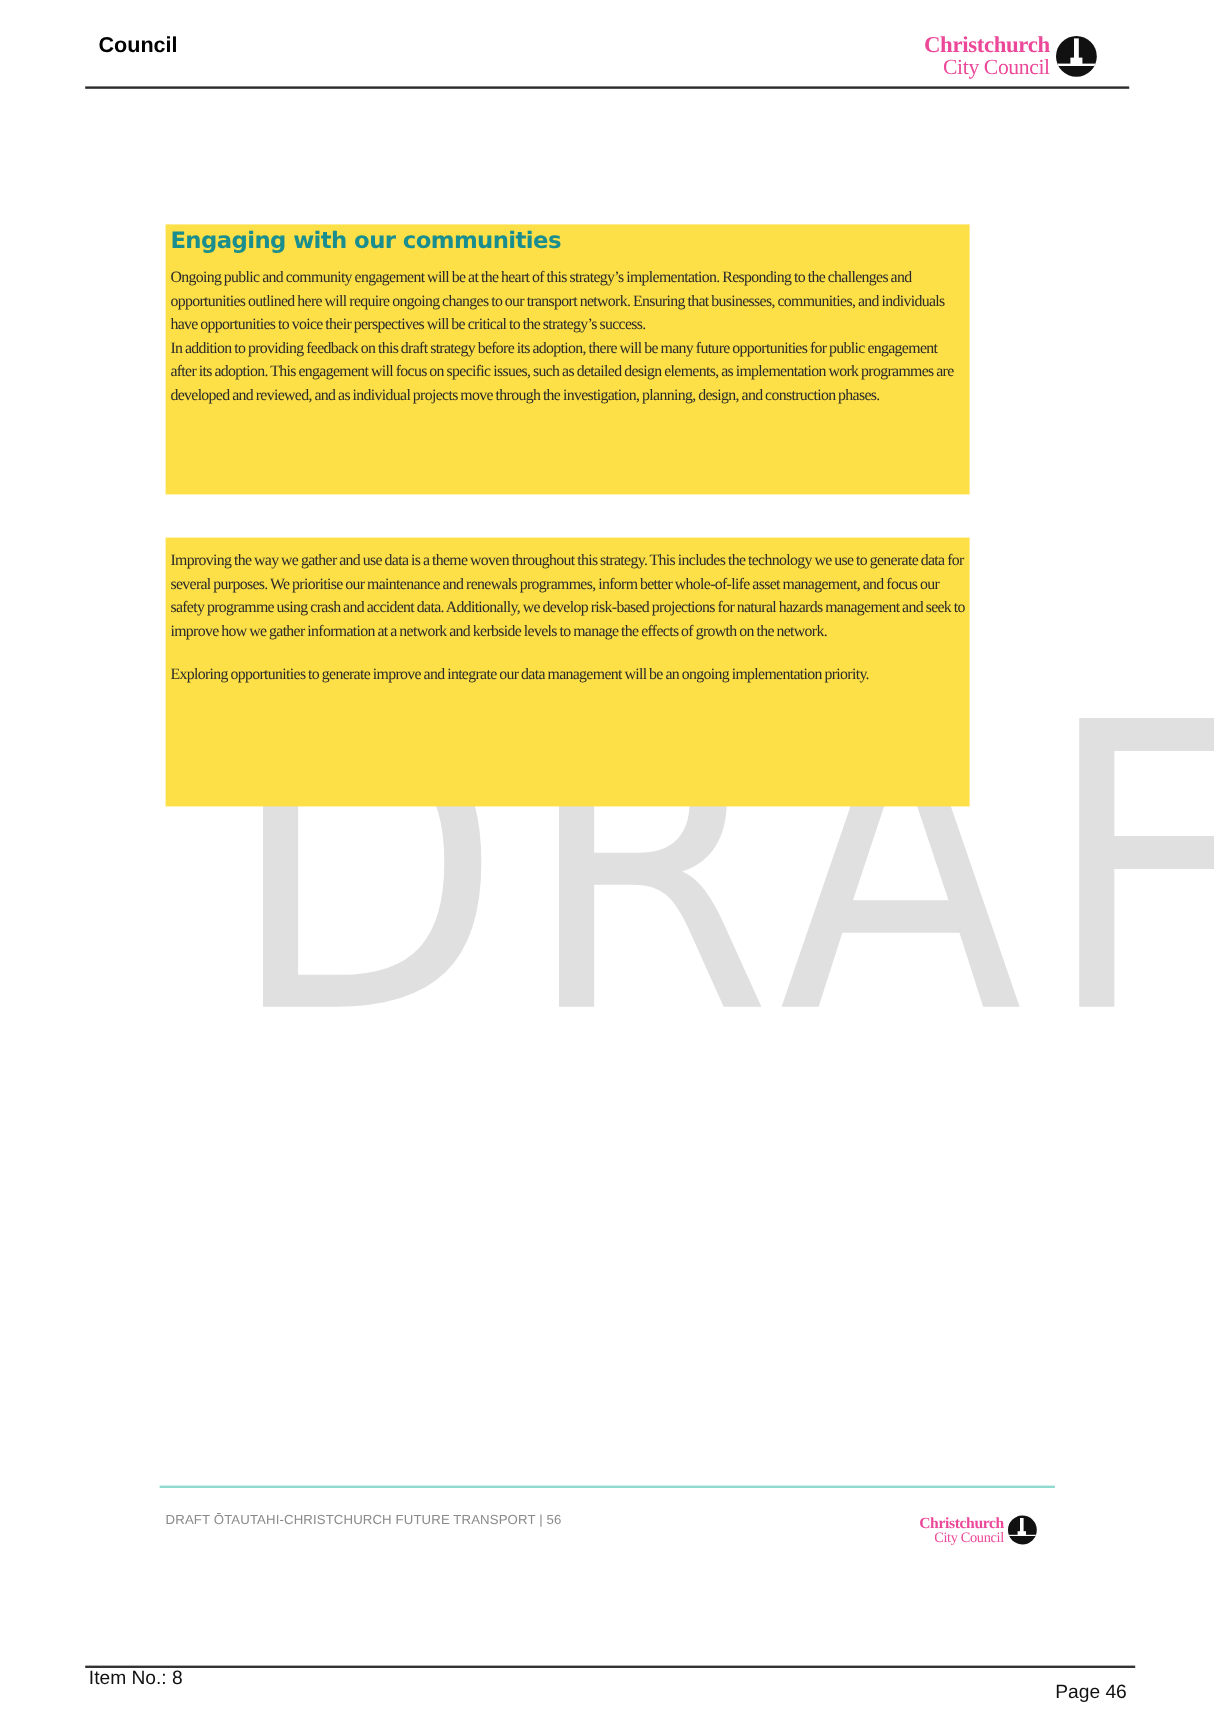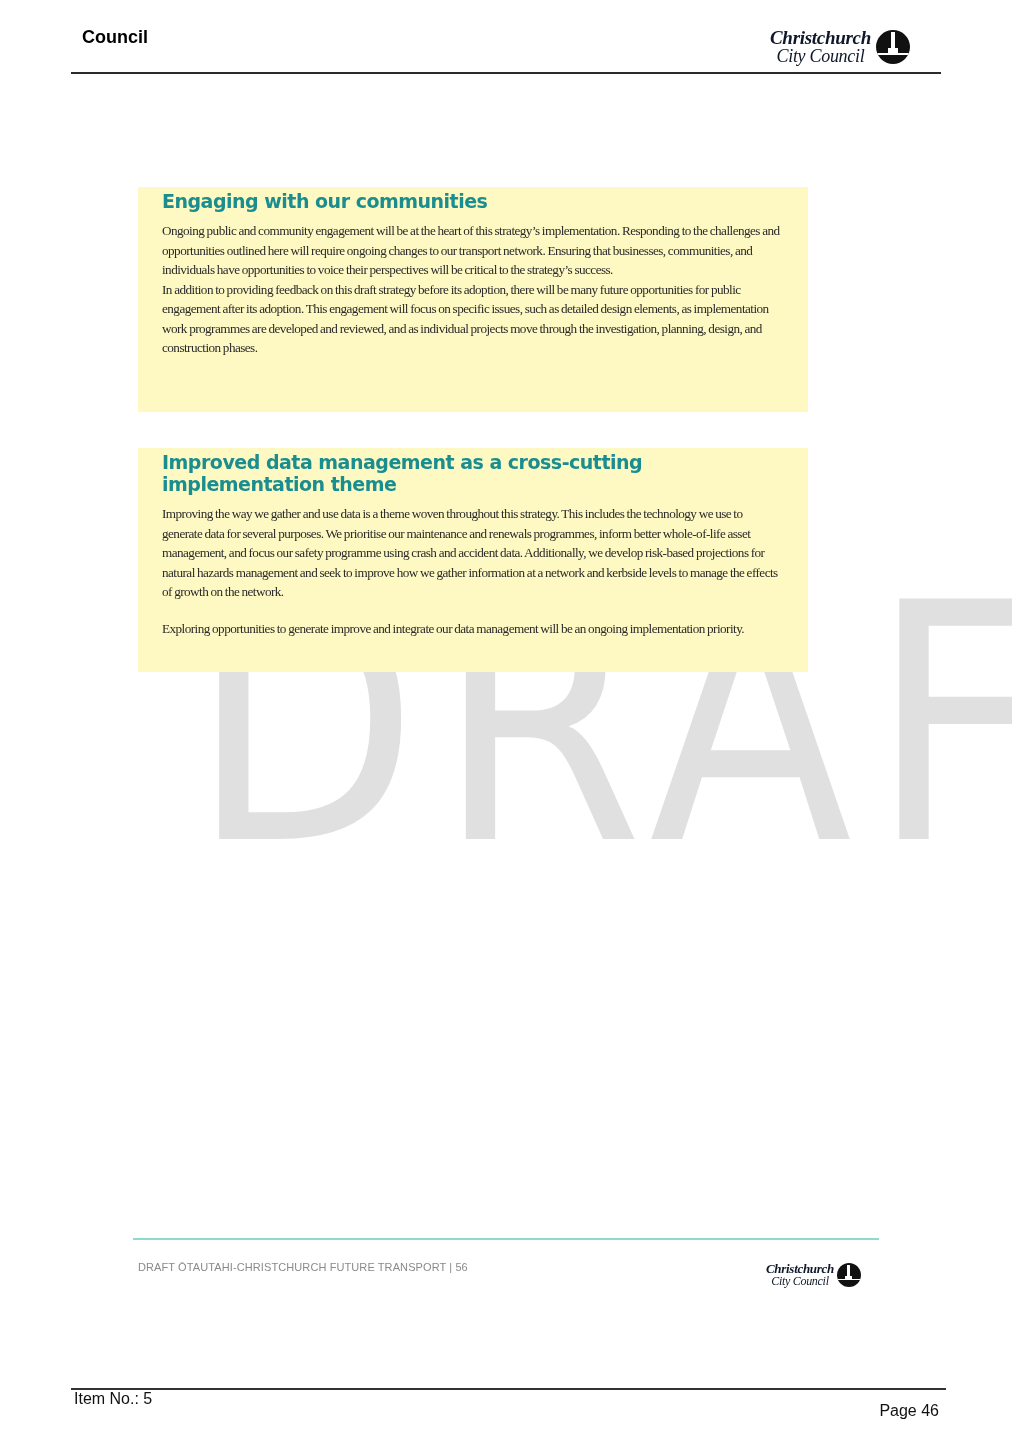--- a/index.html
+++ b/index.html
@@ -11,24 +11,24 @@
       position: absolute; left: 82px; top: 27px; font-size: 18px; font-weight: bold; color: #000;
       font-family: Liberation Sans, sans-serif;
     }
     .header-rule {
       position: absolute; left: 71px; top: 72px; width: 870px; height: 2px; background: #2b2b2b;
     }
     .logo {
       position: absolute; display: flex; align-items: center;
     }
     .logo-text {
-      font-family: "Liberation Serif", serif; text-align: right; line-height: 1; color: #0f172a; font-style: italic;
+      font-family: "Liberation Serif", serif; text-align: right; line-height: 1; color: #ec4899;
     }
     .logo-text .l1 { font-weight: bold; letter-spacing: -0.3px; }
-    .logo-text .l2 { letter-spacing: -0.3px; text-align: center; }
+    .logo-text .l2 { letter-spacing: -0.3px; }
     .logo-mark {
       border-radius: 50%; background: #111; position: relative; overflow: hidden;
     }
     .logo-mark .spire {
       position: absolute; background: #fff;
     }
     .logo-mark .band {
       position: absolute; left: 0; right: 0; height: 2px; background: #fff;
     }
     .logo-top { left: 770px; top: 28px; }
@@ -40,22 +40,22 @@
     .logo-foot .logo-text .l2 { font-size: 12px; }
     .logo-foot .logo-mark { width: 24px; height: 24px; margin-left: 3px; }
 
     .watermark {
       position: absolute; left: 190px; top: 560px; width: 640px; height: 260px;
       font-family: "DejaVu Sans", sans-serif; font-size: 330px; line-height: 1;
       color: #e0e0e0; letter-spacing: 20px; transform: scaleX(0.9); transform-origin: left top;
       white-space: nowrap; z-index: 0; user-select: none;
     }
     .box {
-      position: absolute; left: 138px; width: 670px; background: #fef9c3; z-index: 1;
-      box-sizing: border-box; padding: 0 24px;
+      position: absolute; left: 138px; width: 670px; background: #fde047; z-index: 1;
+      box-sizing: border-box; padding: 0 4px;
     }
     .box1 { top: 187px; height: 225px; }
     .box2 { top: 448px; height: 224px; }
     .box h2 {
       margin: 0; font-size: 19px; font-weight: bold; color: #1a8e8f;
       font-family: "DejaVu Sans", sans-serif; letter-spacing: -0.5px;
     }
     .box1 h2 { padding-top: 3px; }
     .box2 h2 { padding-top: 3px; }
     .box p {
@@ -109,37 +109,36 @@
 
   <div class="watermark">DRAFT</div>
 
   <div class="box box1">
     <h2>Engaging with our communities</h2>
     <p class="first">Ongoing public and community engagement will be at the heart of this strategy’s implementation. Responding to the challenges and opportunities outlined here will require ongoing changes to our transport network. Ensuring that businesses, communities, and individuals have opportunities to voice their perspectives will be critical to the strategy’s success.</p>
     <p class="second">In addition to providing feedback on this draft strategy before its adoption, there will be many future opportunities for public engagement after its adoption. This engagement will focus on specific issues, such as detailed design elements, as implementation work programmes are developed and reviewed, and as individual projects move through the investigation, planning, design, and construction phases.</p>
   </div>
 
   <div class="box box2">
-    <h2>Improved data management as a cross-cutting implementation theme</h2>
     <p class="first">Improving the way we gather and use data is a theme woven throughout this strategy. This includes the technology we use to generate data for several purposes. We prioritise our maintenance and renewals programmes, inform better whole-of-life asset management, and focus our safety programme using crash and accident data. Additionally, we develop risk-based projections for natural hazards management and seek to improve how we gather information at a network and kerbside levels to manage the effects of growth on the network.</p>
     <p class="second">Exploring opportunities to generate improve and integrate our data management will be an ongoing implementation priority.</p>
   </div>
 
   <div class="foot-rule"></div>
   <div class="foot-text">DRAFT  ŌTAUTAHI-CHRISTCHURCH FUTURE TRANSPORT | 56</div>
 
   <div class="logo logo-foot">
     <div class="logo-text">
       <div class="l1">Christchurch</div>
       <div class="l2">City Council</div>
     </div>
     <div class="logo-mark">
       <div class="spire" style="left:10px; top:2px; width:3px; height:15px;"></div>
       <div class="spire" style="left:8px; top:13px; width:7px; height:4px;"></div>
       <div class="band" style="top:16px; height:1.5px;"></div>
     </div>
   </div>
 
   <div class="bottom-rule"></div>
-  <div class="item-no">Item No.: 5</div>
+  <div class="item-no">Item No.: 8</div>
   <div class="page-no">Page 46</div>
 
 </div>
 
 </body></html>

